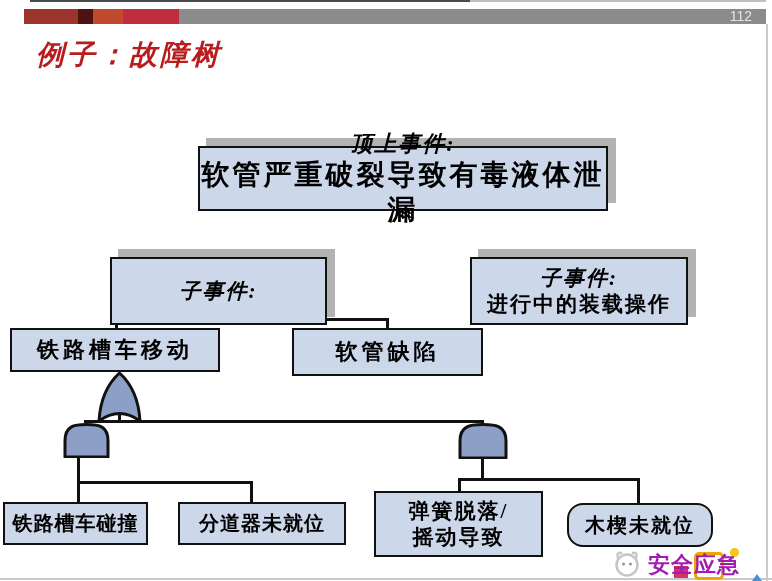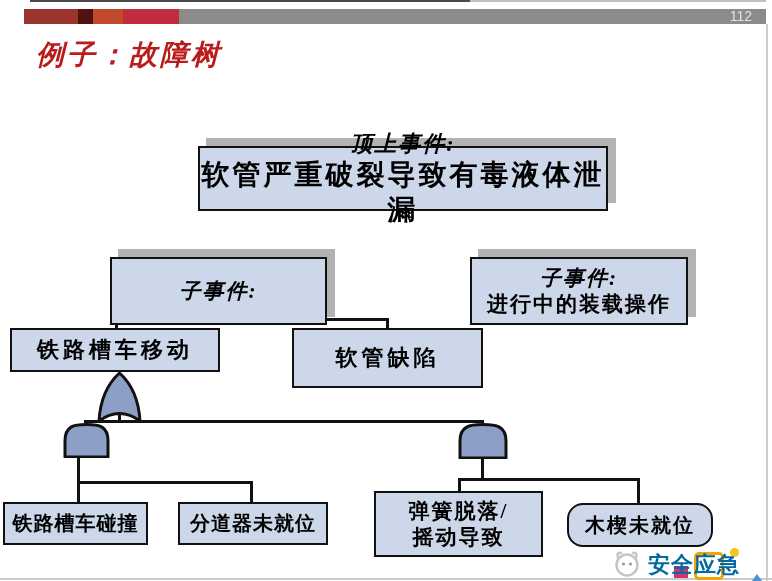--- a/index.html
+++ b/index.html
@@ -40,43 +40,43 @@
   .node.shadowed{box-shadow:8px -8px 0 #b3b3b3;margin-top:48px;}
   .node .hd{font-style:italic;font-size:21px;line-height:1.25;letter-spacing:2px;}
   .node .bd{font-size:21px;line-height:1.25;letter-spacing:2px;}
   #n-top{left:198px;top:98px;width:410px;height:65px;}
   #n-top .hd{font-size:22px;}
   #n-top .bd{font-size:28px;letter-spacing:3px;}
   #n-sub-left{left:110px;top:209px;width:217px;height:68px;}
   #n-sub-right{left:470px;top:209px;width:218px;height:68px;}
   #n-railmove{left:10px;top:328px;width:210px;height:44px;}
   #n-railmove .bd{font-size:22px;letter-spacing:4px;}
-  #n-hosedefect{left:292px;top:328px;width:191px;height:60px;}
+  #n-hosedefect{left:292px;top:328px;width:191px;height:48px;}
   #n-hosedefect .bd{font-size:22px;letter-spacing:4px;}
   #n-collision{left:3px;top:502px;width:145px;height:43px;}
   #n-collision .bd{font-size:20px;letter-spacing:1px;}
-  #n-diverter{left:178px;top:502px;width:150px;height:43px;}
+  #n-diverter{left:178px;top:502px;width:168px;height:43px;}
   #n-diverter .bd{font-size:20px;letter-spacing:1px;}
   #n-spring{left:374px;top:491px;width:169px;height:66px;}
   #n-spring .bd{font-size:21px;letter-spacing:2px;}
   #n-wedge{left:567px;top:503px;width:146px;height:44px;border-radius:16px;}
   #n-wedge .bd{font-size:20px;letter-spacing:2px;}
 
   
   .cline{position:absolute;background:#111;z-index:1;}
 
   
   .gate{position:absolute;z-index:2;}
 
   
   .watermark{position:absolute;left:612px;top:548px;width:156px;height:32px;z-index:4;}
   .wm-face{position:absolute;left:0;top:2px;}
   .wm-text{
     position:absolute;left:36px;top:2px;font-size:22px;font-weight:bold;letter-spacing:1px;
-    color:#0369a1;white-space:nowrap;
+    color:#a21caf;white-space:nowrap;
     font-family:"Liberation Sans","DejaVu Sans",sans-serif;z-index:2;
   }
   .wm-accent{position:absolute;z-index:1;}
   .wm-pink{left:62px;top:18px;width:14px;height:12px;background:#d6336c;}
   .wm-orange{left:82px;top:4px;width:24px;height:22px;border:3px solid #f0a500;border-radius:5px;}
   .wm-yellow{left:118px;top:0px;width:9px;height:9px;border-radius:50%;background:#f5c518;}
   .wm-tri{
     position:absolute;left:140px;top:26px;width:0;height:0;z-index:3;
     border-left:5px solid transparent;border-right:5px solid transparent;border-bottom:7px solid #4a90d9;
   }

